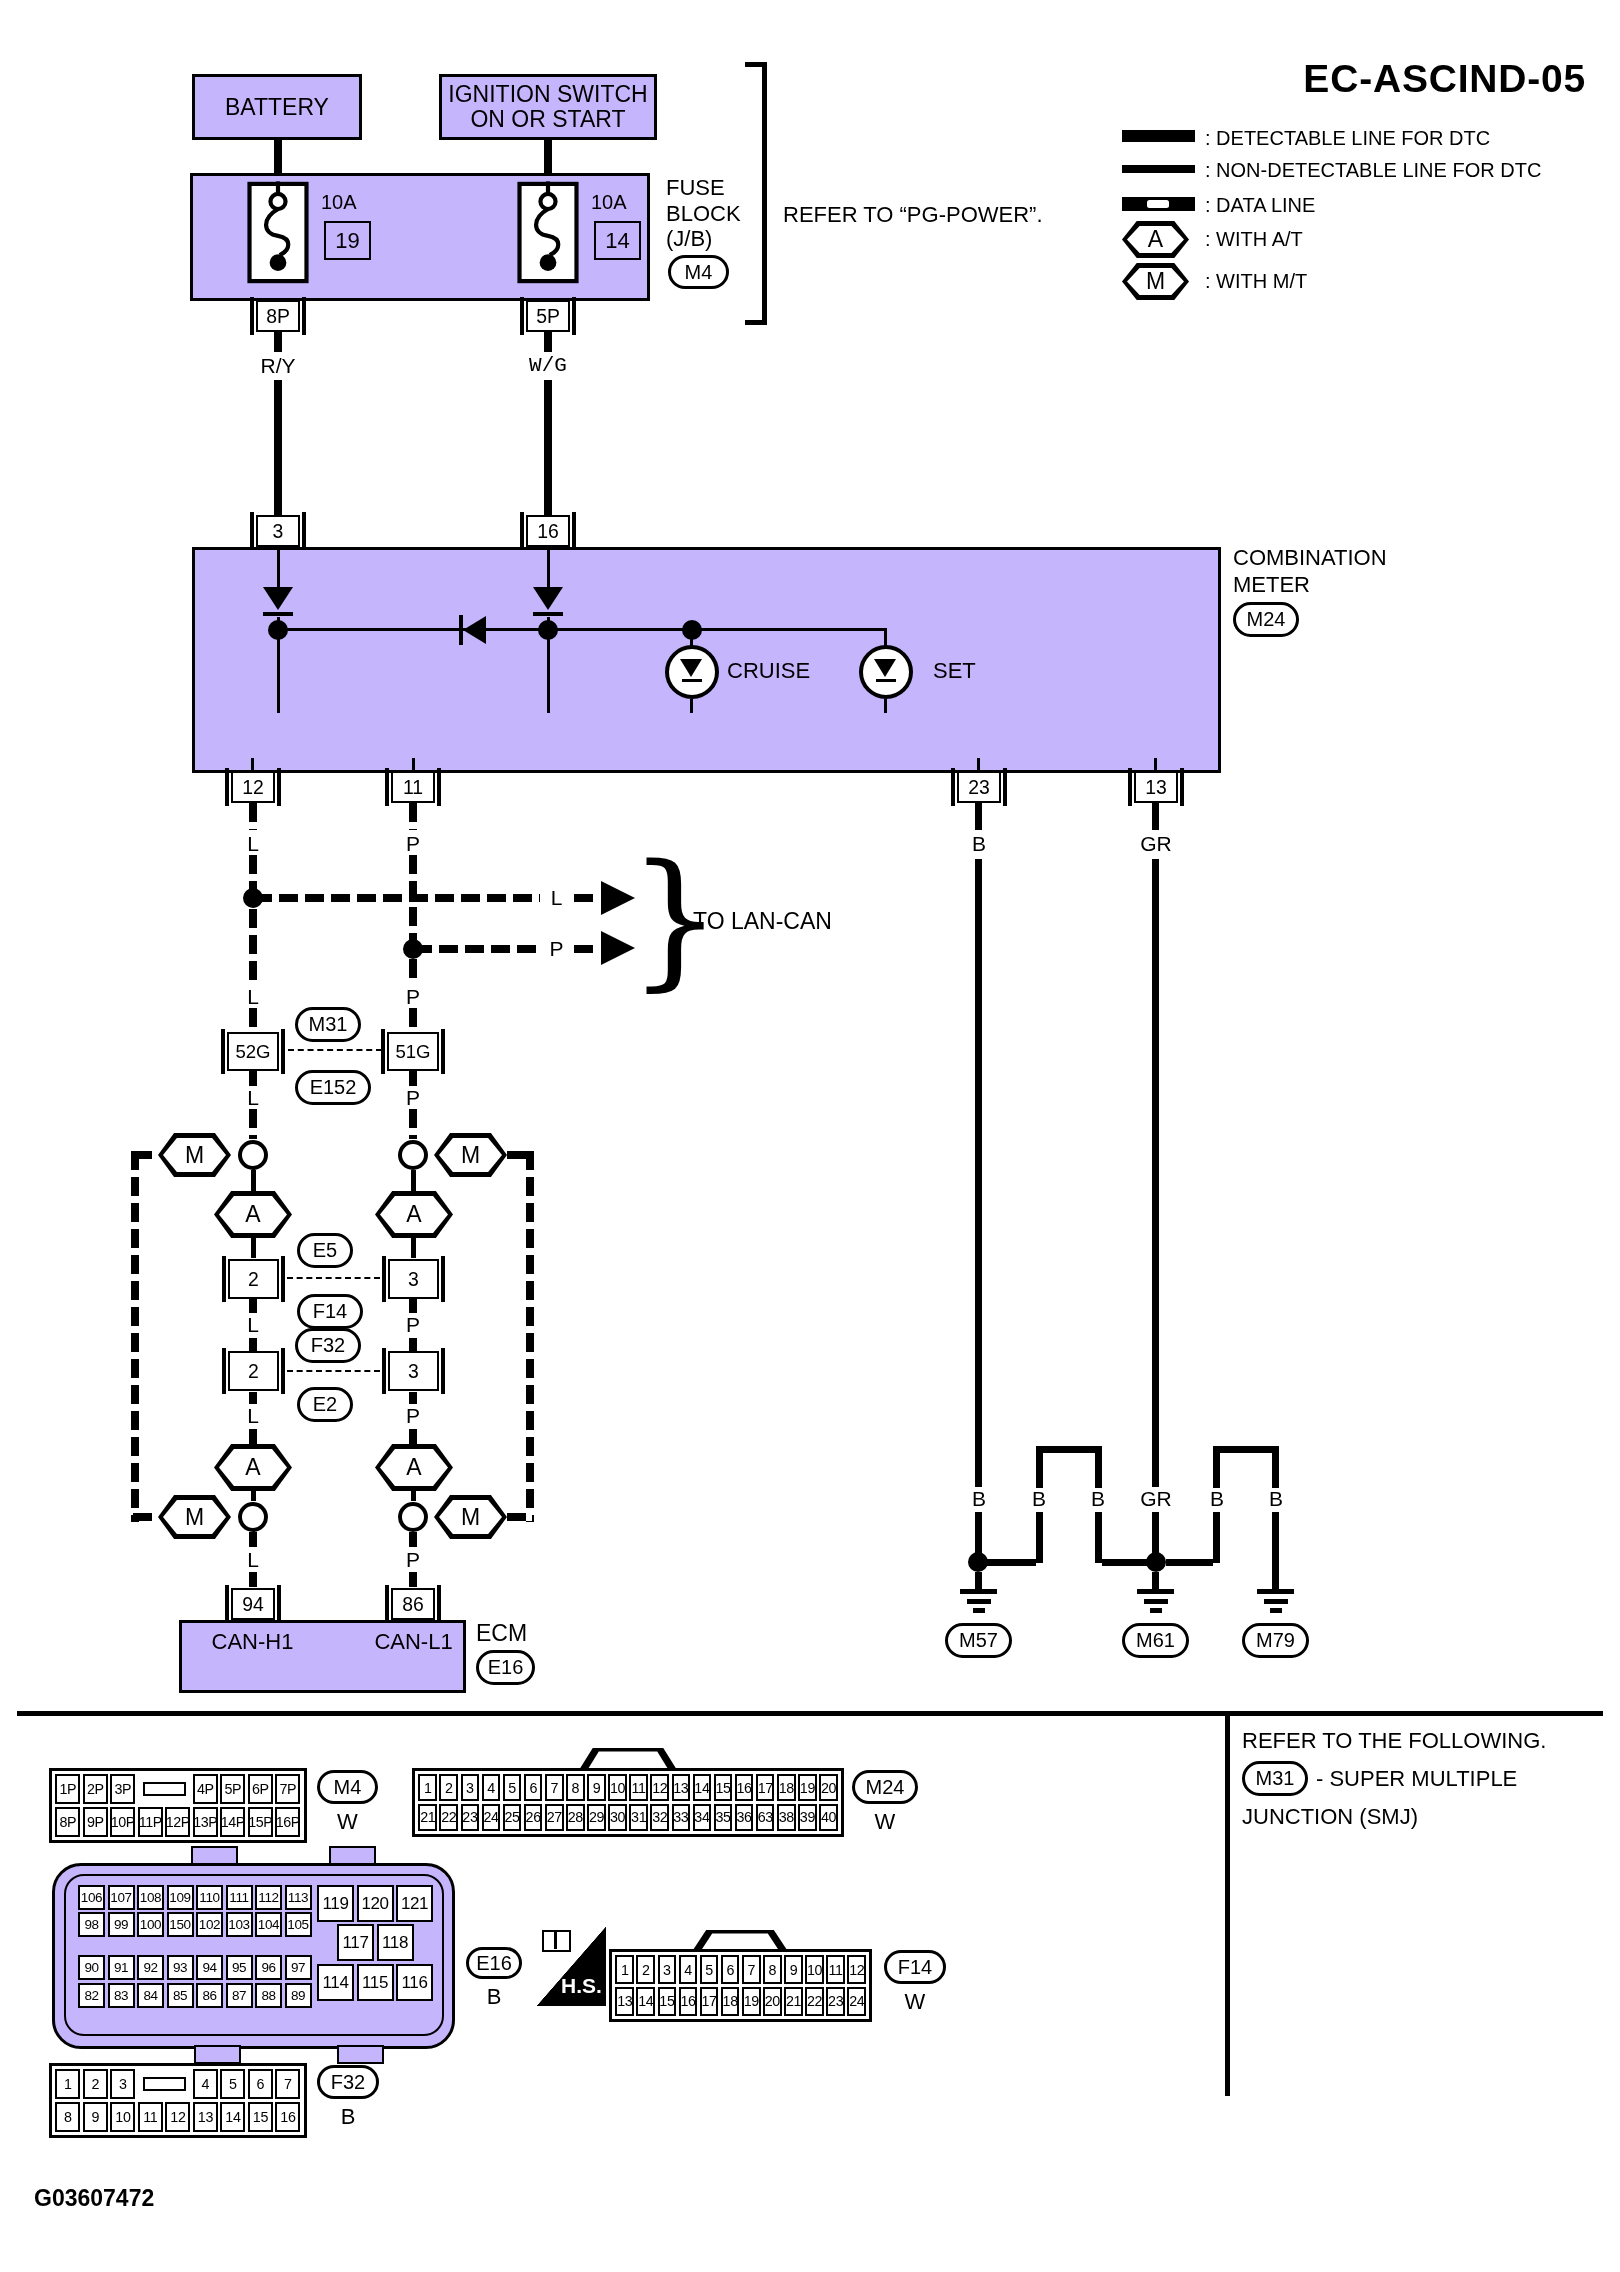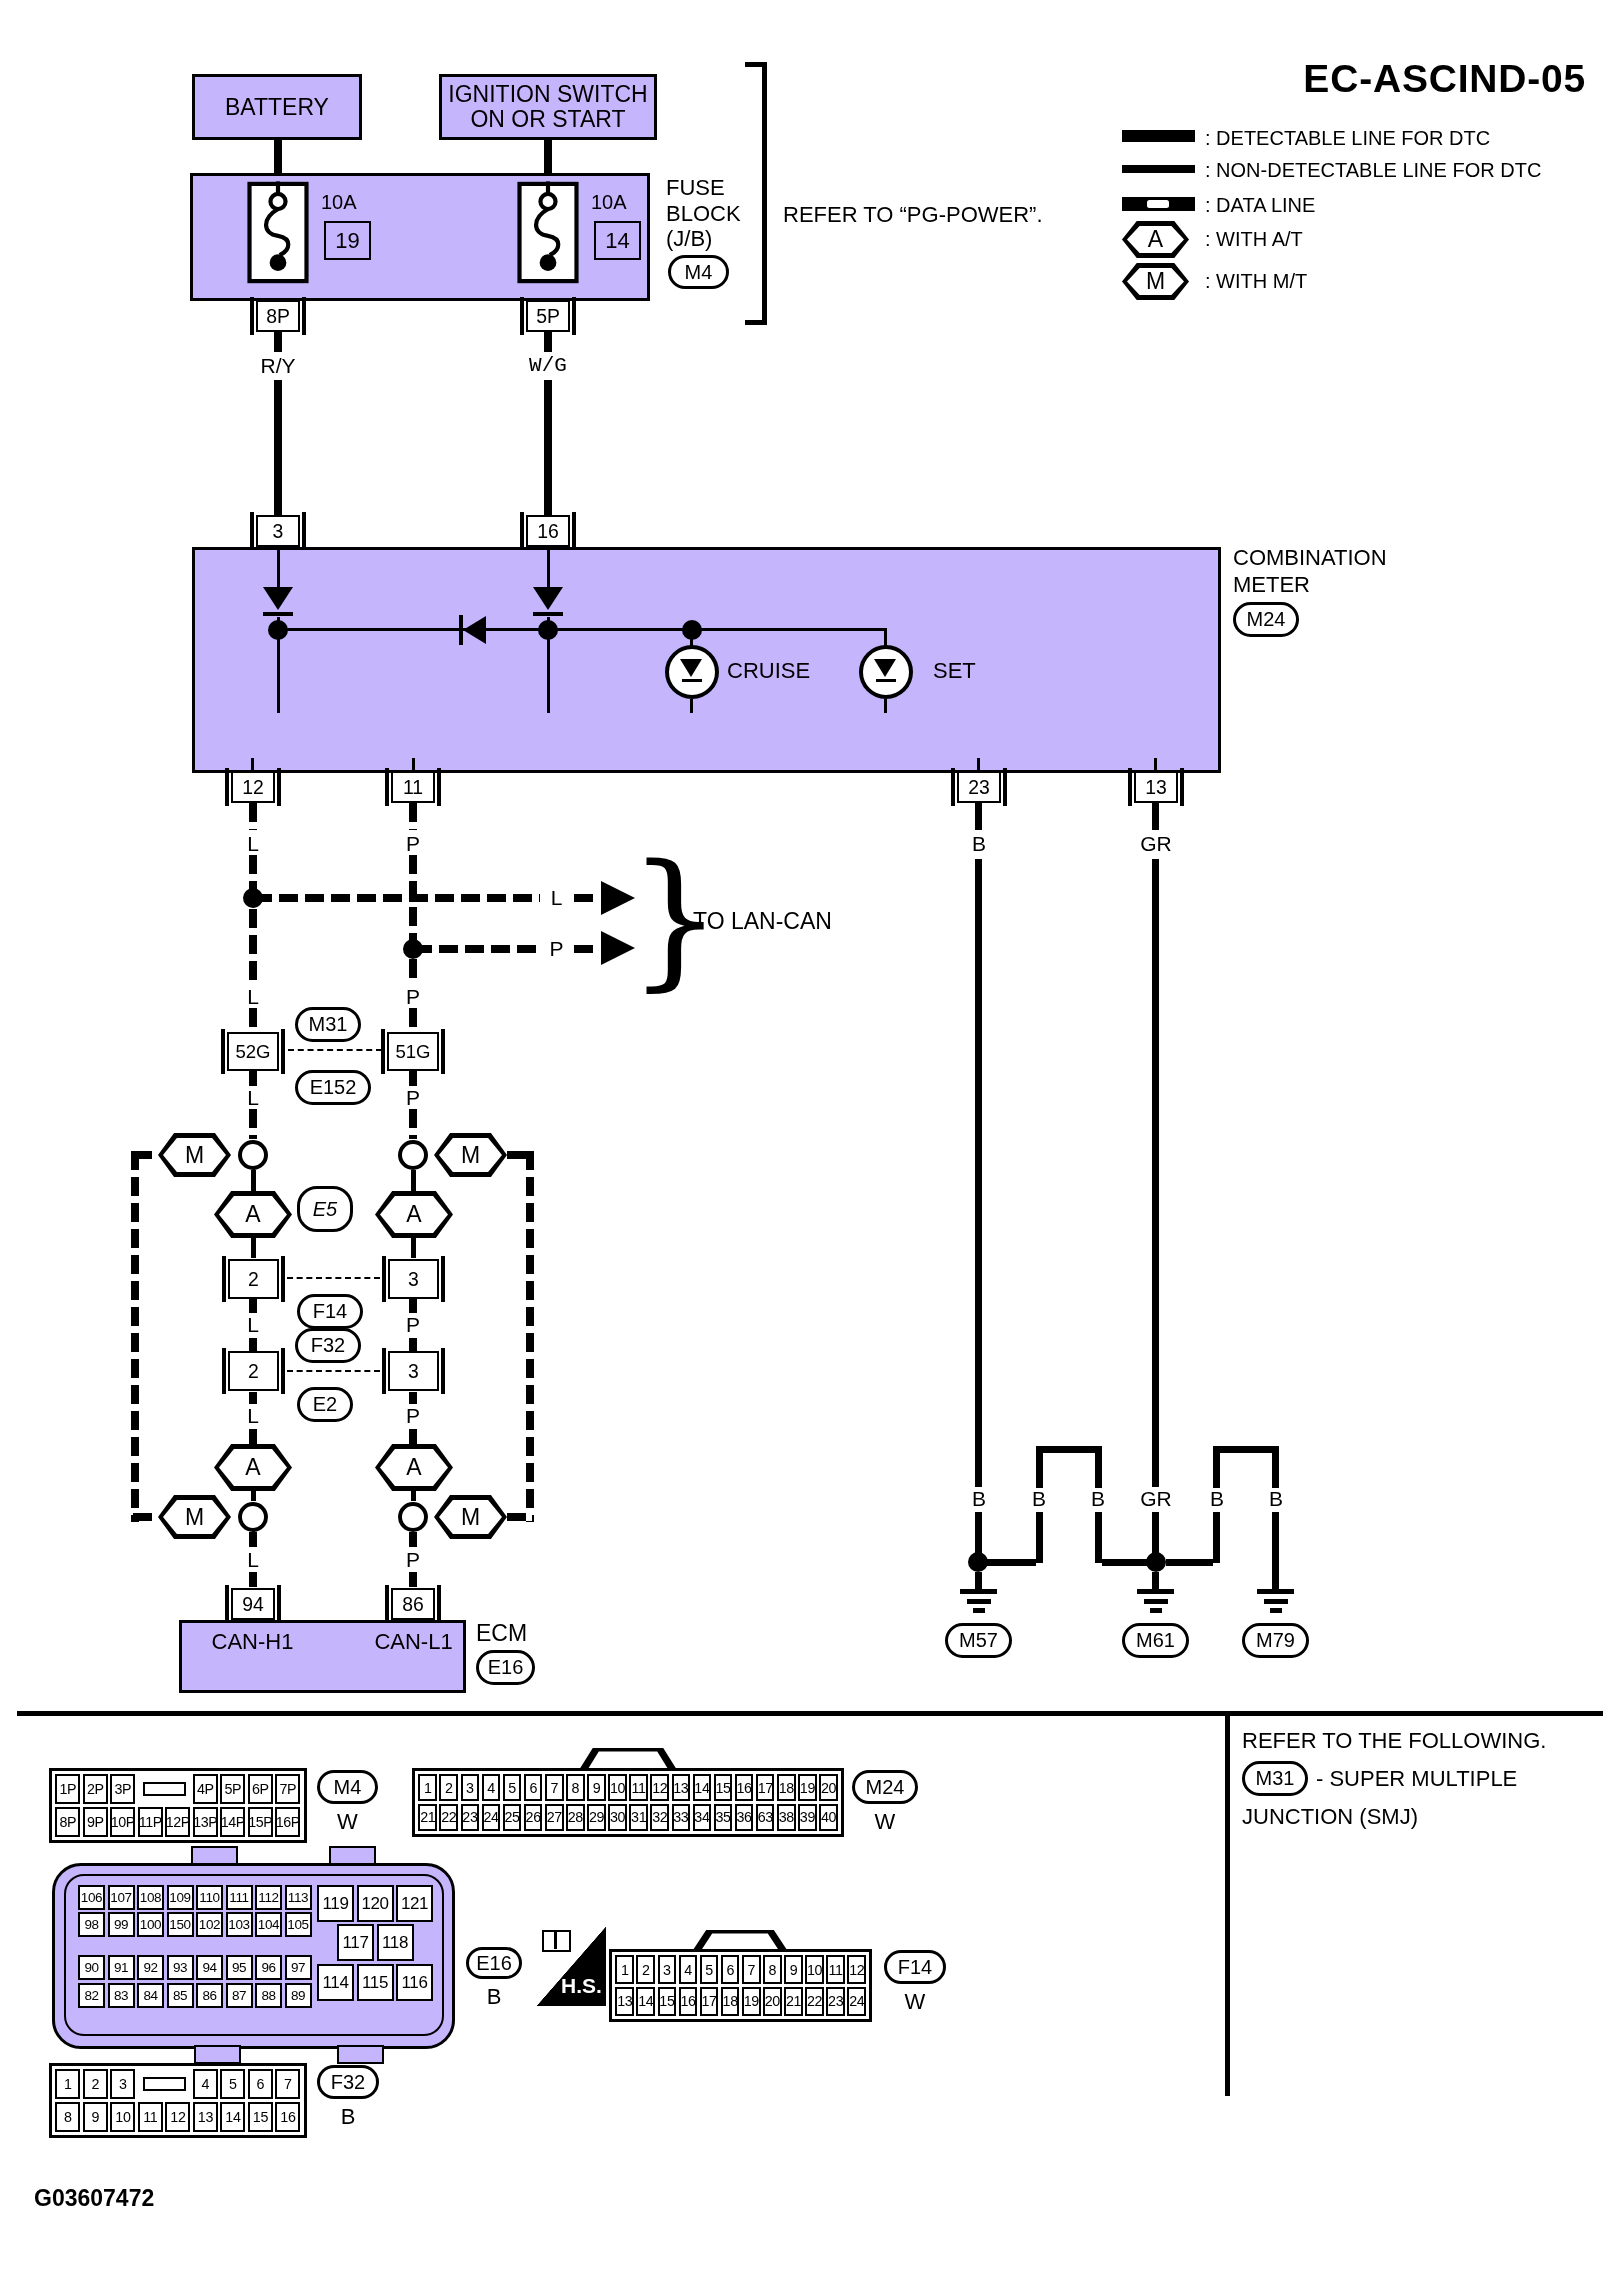--- a/index.html
+++ b/index.html
@@ -262,21 +262,21 @@
   <div class="hex" style="left:375px;top:1191px;width:78px;height:47px;">
       <i></i>
       <b></b>
       <s>A</s>
     </div>
   <div class="w" style="left:411px;top:1238px;width:5px;height:20px;"></div>
 
   <div class="pinbox" style="left:228px;top:1259px;width:51px;height:40px;">2</div>
   <div class="pinbox" style="left:388px;top:1259px;width:51px;height:40px;">3</div>
   <div class="dash" style="left:287px;top:1277px;width:93px;"></div>
-  <div class="oval" style="left:297px;top:1186px;width:56px;height:46px;font-style:italic;">E5</div>
+  <div class="oval" style="left:297px;top:1233px;width:56px;height:35px;">E5</div>
   <div class="oval" style="left:297px;top:1294px;width:66px;height:35px;">F14</div>
 
   <div class="ck-v" style="left:249px;top:1299px;height:13.5px;"></div>
   <div class="wlabel" style="left:236px;top:1314px;width:34px;height:22px;">L</div>
   <div class="ck-v" style="left:249px;top:1338px;height:13.5px;"></div>
   <div class="ck-v" style="left:409px;top:1299px;height:13.5px;"></div>
   <div class="wlabel" style="left:396px;top:1314px;width:34px;height:22px;">P</div>
   <div class="ck-v" style="left:409px;top:1338px;height:13.5px;"></div>
 
   <div class="pinbox" style="left:228px;top:1351px;width:51px;height:40px;">2</div>

